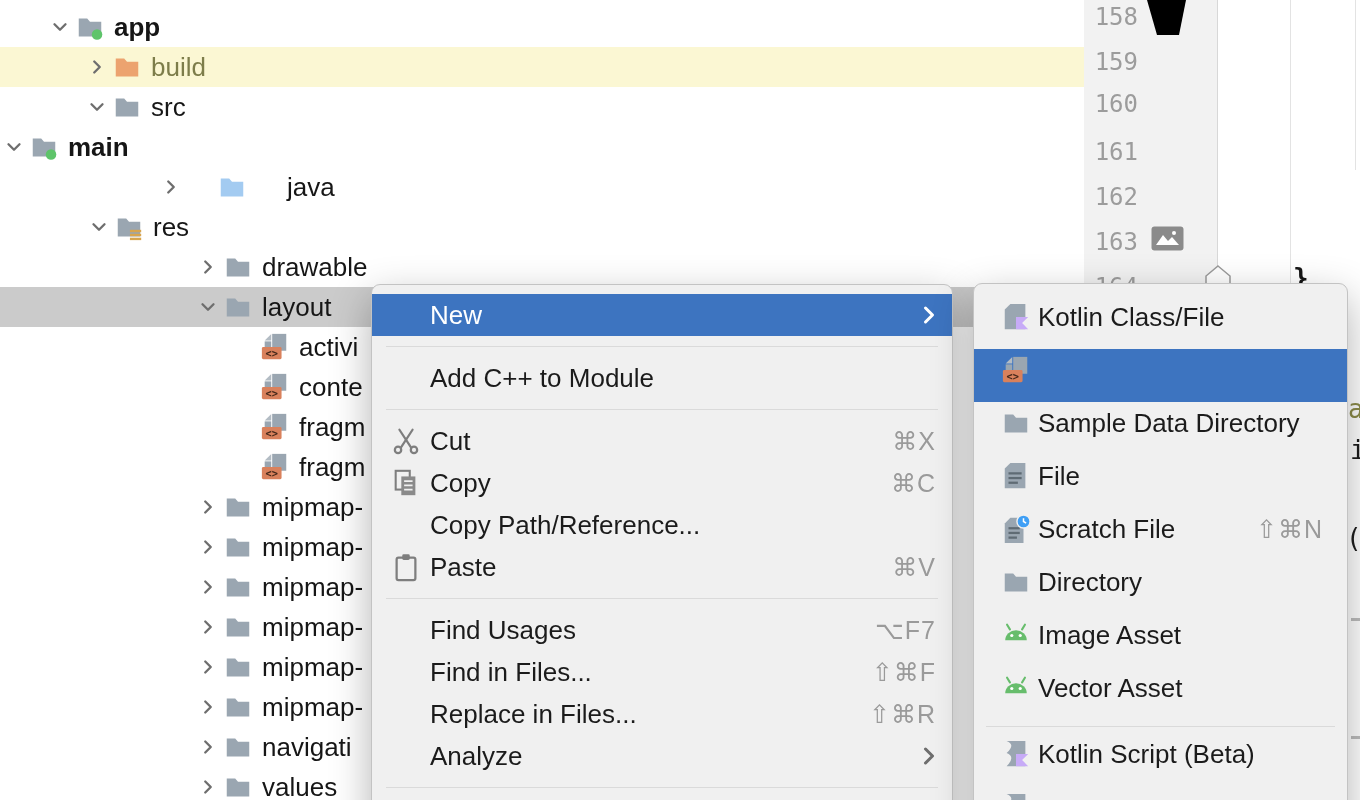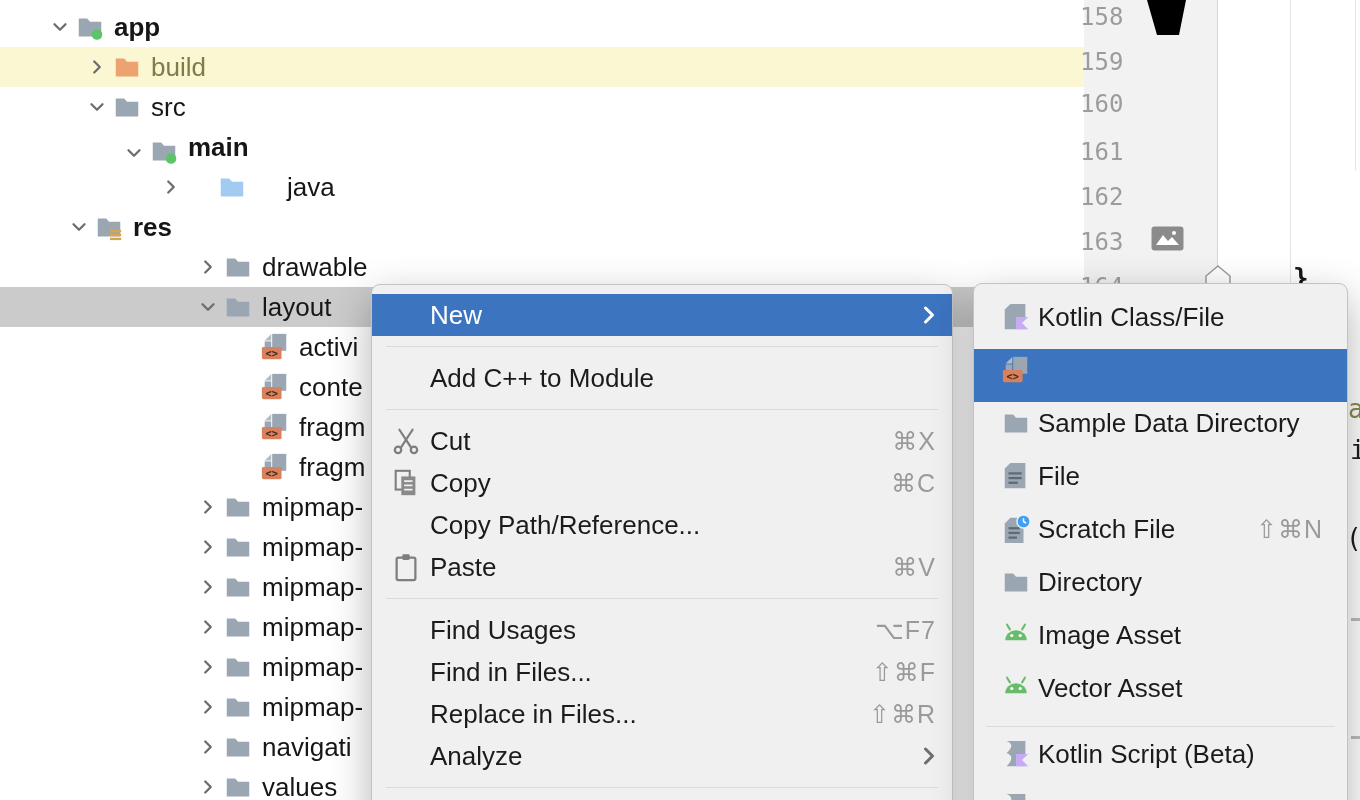--- a/index.html
+++ b/index.html
@@ -14,21 +14,21 @@
   .trow.hl{background:#fbf7d3;}
   .trow.bold{font-weight:700;}
   .trow.olive{color:#7d7d4a;}
   .chev{width:28px;height:28px;flex:0 0 28px;display:flex;align-items:center;justify-content:center;}
   .ticon{width:32px;height:32px;flex:0 0 32px;margin-right:8px;display:flex;align-items:center;justify-content:center;}
   .tlabel{line-height:40px;}
 
   
   .gutter{position:absolute;left:1084px;top:0;width:134px;height:100%;background:#f2f2f2;
           border-right:1px solid #d8d8d8;box-sizing:border-box;z-index:1;}
-  .lnum{position:absolute;left:1080px;width:58px;height:28px;line-height:28px;
+  .lnum{position:absolute;left:1080px;width:58px;height:28px;line-height:28px;text-align:right;
         font-family:"DejaVu Sans Mono",monospace;font-size:24px;color:#9c9c9c;z-index:2;}
   .editor-white{position:absolute;left:1218px;top:0;right:0;height:100%;background:#ffffff;z-index:1;}
   .iguide{position:absolute;width:1px;background:#e3e3e3;z-index:2;}
   .cursor-shape{position:absolute;left:1147px;top:0;z-index:3;}
   .img-marker{position:absolute;left:1151px;top:226px;z-index:3;}
   .pentagon{position:absolute;left:1203px;top:265px;z-index:3;}
   .brace{position:absolute;left:1293px;top:263px;font-family:"DejaVu Sans Mono",monospace;
          font-size:26px;font-weight:600;color:#161616;z-index:3;}
   .frag{position:absolute;z-index:3;font-family:"DejaVu Sans Mono",monospace;font-size:26px;color:#1d1d1d;}
   .frag.olive{color:#8c8c4a;}
@@ -89,21 +89,21 @@
             <polyline points="5,7.5 10,12.5 15,7.5" fill="none" stroke="#6e6e6e" stroke-width="2.1" stroke-linecap="round" stroke-linejoin="round"></polyline>
           </svg>
         </span>
         <span class="ticon">
           <svg width="30" height="30" viewBox="0 0 32 32">
             <path d="M4 7 h9 l3 3.4 h12 v15.6 H4 z" fill="#9aa6b1"></path>
           </svg>
         </span>
         <span class="tlabel">src</span>
       </div>
-      <div class="trow bold" style="padding-left: 120px; align-items: flex-end;">
+      <div class="trow bold" style="">
         <span class="chev">
           <svg width="22" height="22" viewBox="0 0 20 20">
             <polyline points="5,7.5 10,12.5 15,7.5" fill="none" stroke="#6e6e6e" stroke-width="2.1" stroke-linecap="round" stroke-linejoin="round"></polyline>
           </svg>
         </span>
         <span class="ticon">
           <svg width="30" height="30" viewBox="0 0 32 32">
             <path d="M4 7 h9 l3 3.4 h12 v15.6 H4 z" fill="#9aa6b1"></path>
             <circle cx="23.5" cy="24" r="5.6" fill="#5ec46a"></circle>
           </svg>
@@ -116,21 +116,21 @@
             <polyline points="7.5,5 12.5,10 7.5,15" fill="none" stroke="#6e6e6e" stroke-width="2.1" stroke-linecap="round" stroke-linejoin="round"></polyline>
           </svg>
         </span>
         <span class="ticon">
           <svg width="30" height="30" viewBox="0 0 32 32">
             <path d="M4 7 h9 l3 3.4 h12 v15.6 H4 z" fill="#a3cbf1"></path>
           </svg>
         </span>
         <span class="tlabel">java</span>
       </div>
-      <div class="trow" style="padding-left: 65px; font-weight: bold;">
+      <div class="trow" style="padding-left: 85px;">
         <span class="chev">
           <svg width="22" height="22" viewBox="0 0 20 20">
             <polyline points="5,7.5 10,12.5 15,7.5" fill="none" stroke="#6e6e6e" stroke-width="2.1" stroke-linecap="round" stroke-linejoin="round"></polyline>
           </svg>
         </span>
         <span class="ticon">
           <svg width="30" height="30" viewBox="0 0 32 32">
             <path d="M4 7 h9 l3 3.4 h12 v15.6 H4 z" fill="#9aa6b1"></path>
             <g fill="#d8a54e">
               <rect x="17" y="19" width="12" height="2.6"></rect>

